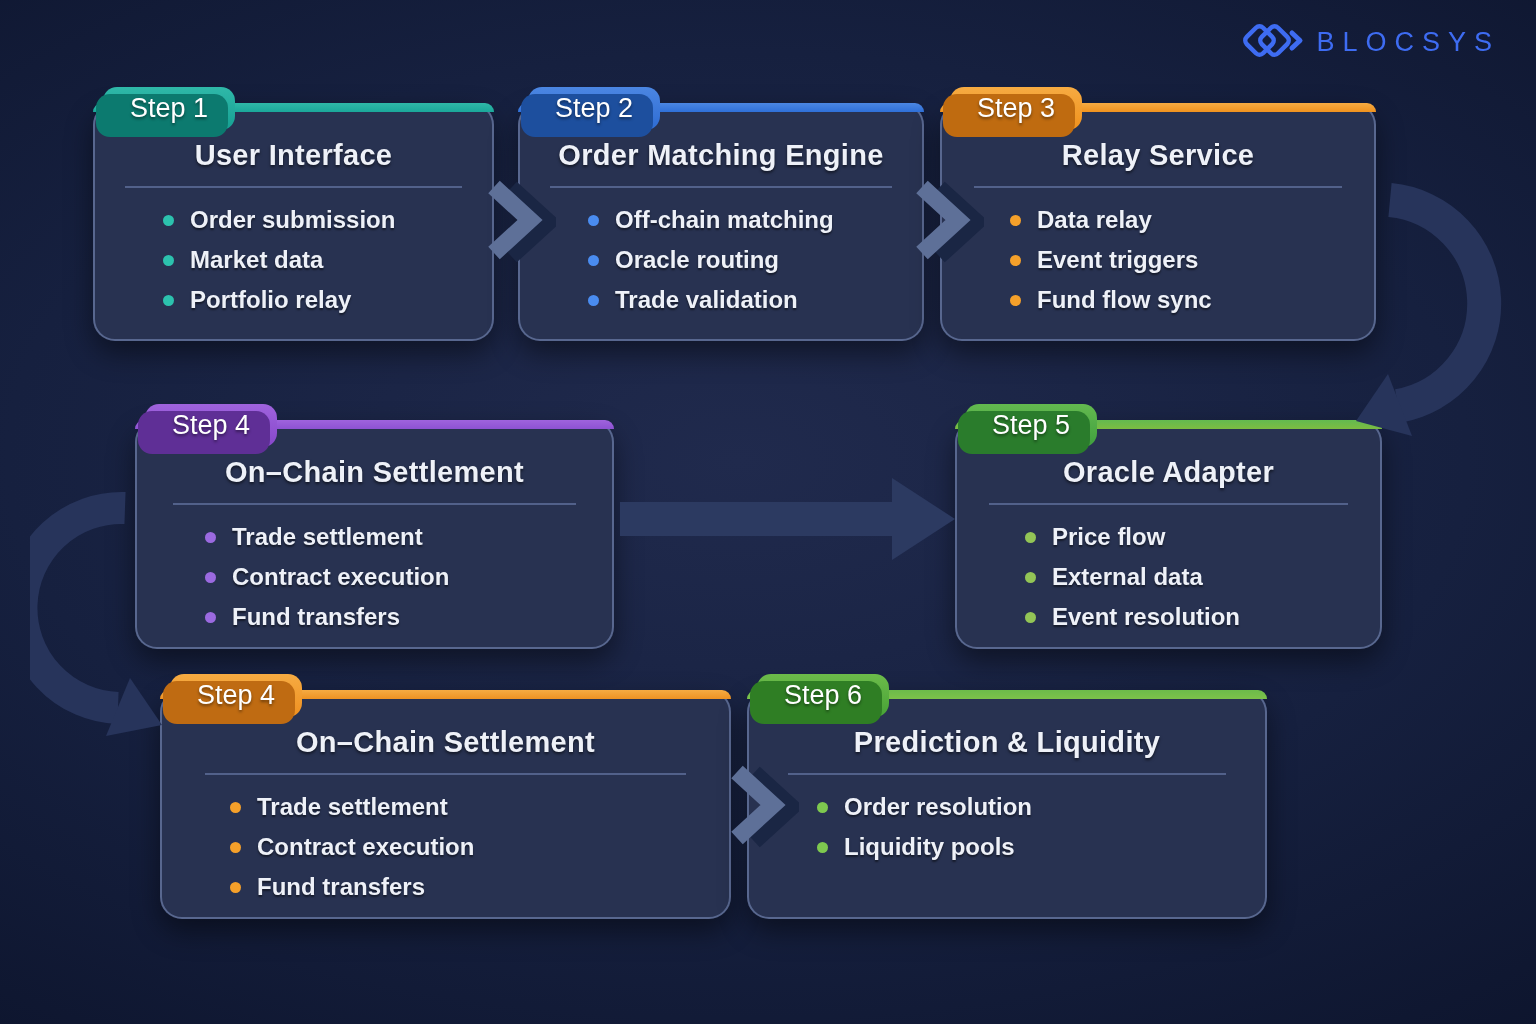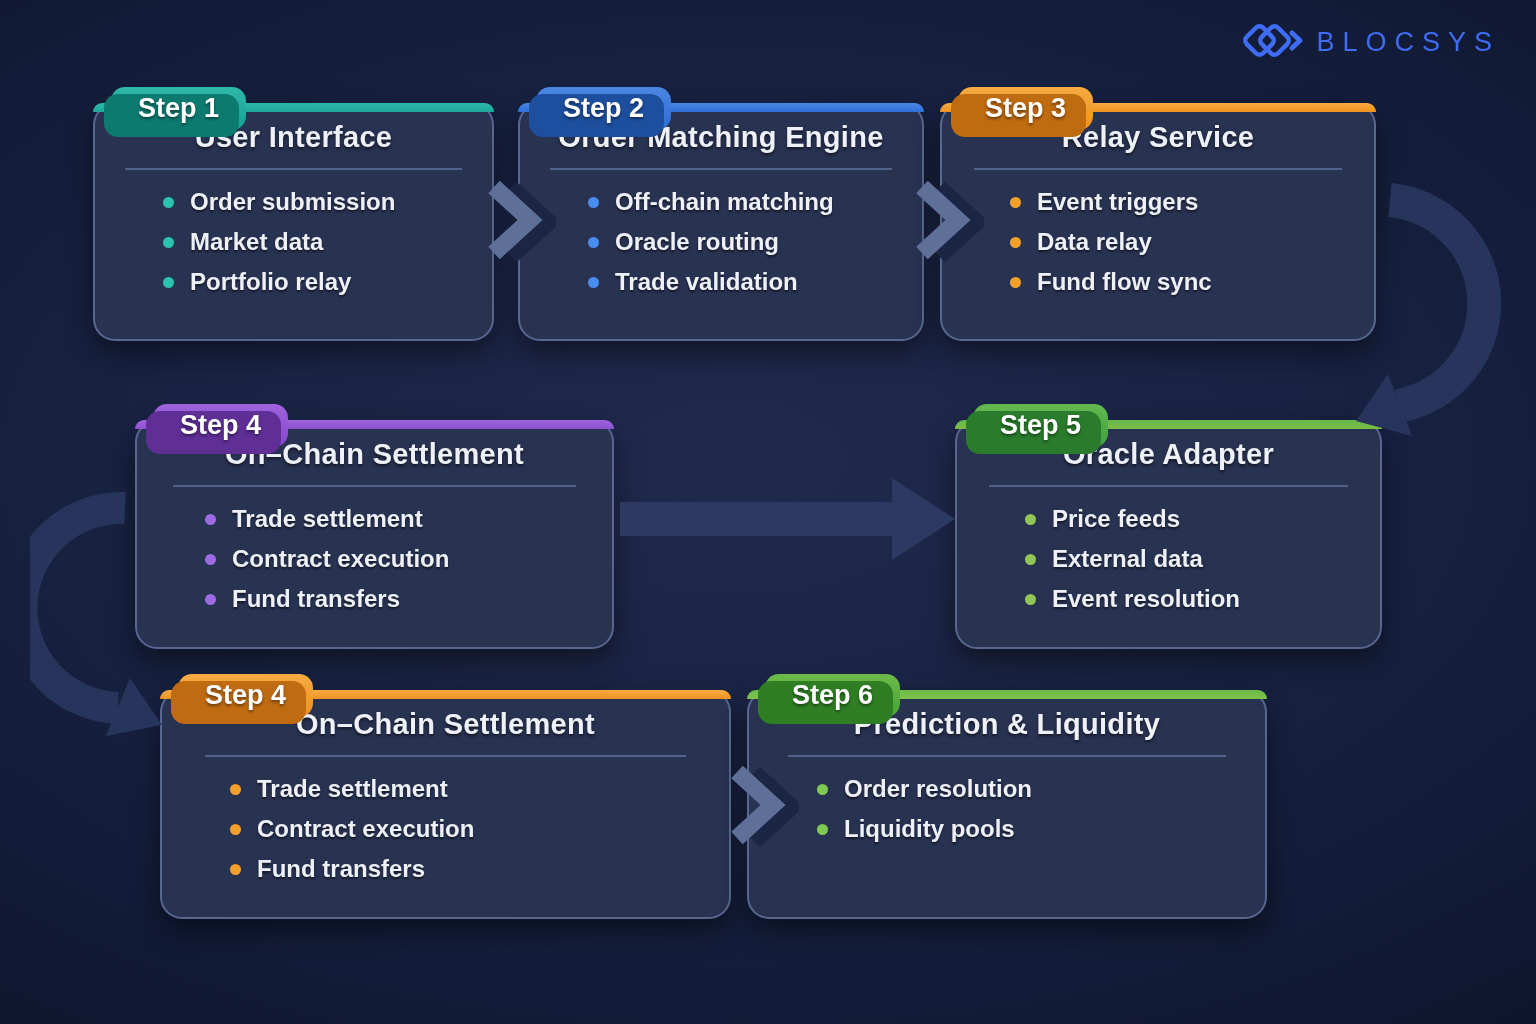--- a/index.html
+++ b/index.html
@@ -21,33 +21,33 @@
     border-radius:22px;
     box-shadow:0 12px 28px rgba(0,0,0,.45);
     color:#eef1f8;
   }
   .strip{
     position:absolute;top:-2px;left:-2px;right:-2px;height:9px;
     background:linear-gradient(to bottom, var(--badge-light), var(--strip));
     border-radius:20px 20px 0 0;
   }
   .badge{
-    position:absolute;top:-18px;left:16px;z-index:3;
+    position:absolute;top:-18px;left:8px;z-index:3;
     background:linear-gradient(to bottom, var(--badge-light), var(--badge));
-    color:#fff;font-size:27px;font-weight:bold;
+    color:#fff;font-size:27px;font-weight:normal;
     padding:6px 27px;border-radius:14px;
     text-shadow:0 2px 3px rgba(0,0,0,.45);
   }
   .badge::before{
     content:"";position:absolute;inset:0;z-index:-1;
     background:var(--badge-dark);border-radius:14px;
     transform:translate(-7px,7px);
   }
   .card-title{
-    margin-top:16px;text-align:center;
+    margin-top:34px;text-align:center;
     font-size:29px;font-weight:bold;letter-spacing:.3px;
     text-shadow:0 2px 3px rgba(0,0,0,.55);
   }
   .divider{height:2px;background:#52618a;width:85%;margin:14px auto 18px auto;border:none;}
   .items{list-style:none;margin:0;padding:0 28px 0 68px;}
   .item{display:flex;align-items:center;margin-bottom:12px;font-size:24px;font-weight:600;
         text-shadow:0 2px 2px rgba(0,0,0,.5);}
   .dot{width:11px;height:11px;border-radius:50%;background:var(--bullet);margin-right:16px;flex:0 0 aupx;flex:0 0 11px;}
 
   
@@ -125,25 +125,25 @@
   </div>
 
   <div class="card c2" style="--badge: #f0911d; --badge-light: #f6ab42; --badge-dark: #bf6b10; --strip: #f0921e; --bullet: #f5a02a;">
     <div class="strip"></div>
     <div class="badge">Step 3</div>
     <div class="card-title">Relay Service</div>
     <hr class="divider">
     <ul class="items">
       <li class="item">
           <span class="dot"></span>
+          <span>Data relay</span>
+        </li>
+      <li class="item">
+          <span class="dot"></span>
           <span>Event triggers</span>
-        </li>
-      <li class="item">
-          <span class="dot"></span>
-          <span>Data relay</span>
         </li>
       <li class="item">
           <span class="dot"></span>
           <span>Fund flow sync</span>
         </li>
     </ul>
   </div>
 
   <div class="card c3" style="--badge: #8747cb; --badge-light: #9f63dd; --badge-dark: #5f2f96; --strip: #8d52d2; --bullet: #9b6ae0;">
     <div class="strip"></div>
@@ -167,21 +167,21 @@
   </div>
 
   <div class="card c4" style="--badge: #3f9f3e; --badge-light: #63b94f; --badge-dark: #2a7c2c; --strip: #7cbc42; --bullet: #93c556;">
     <div class="strip"></div>
     <div class="badge">Step 5</div>
     <div class="card-title">Oracle Adapter</div>
     <hr class="divider">
     <ul class="items">
       <li class="item">
           <span class="dot"></span>
-          <span>Price feeds</span>
+          <span>Price flow</span>
         </li>
       <li class="item">
           <span class="dot"></span>
           <span>External data</span>
         </li>
       <li class="item">
           <span class="dot"></span>
           <span>Event resolution</span>
         </li>
     </ul>

